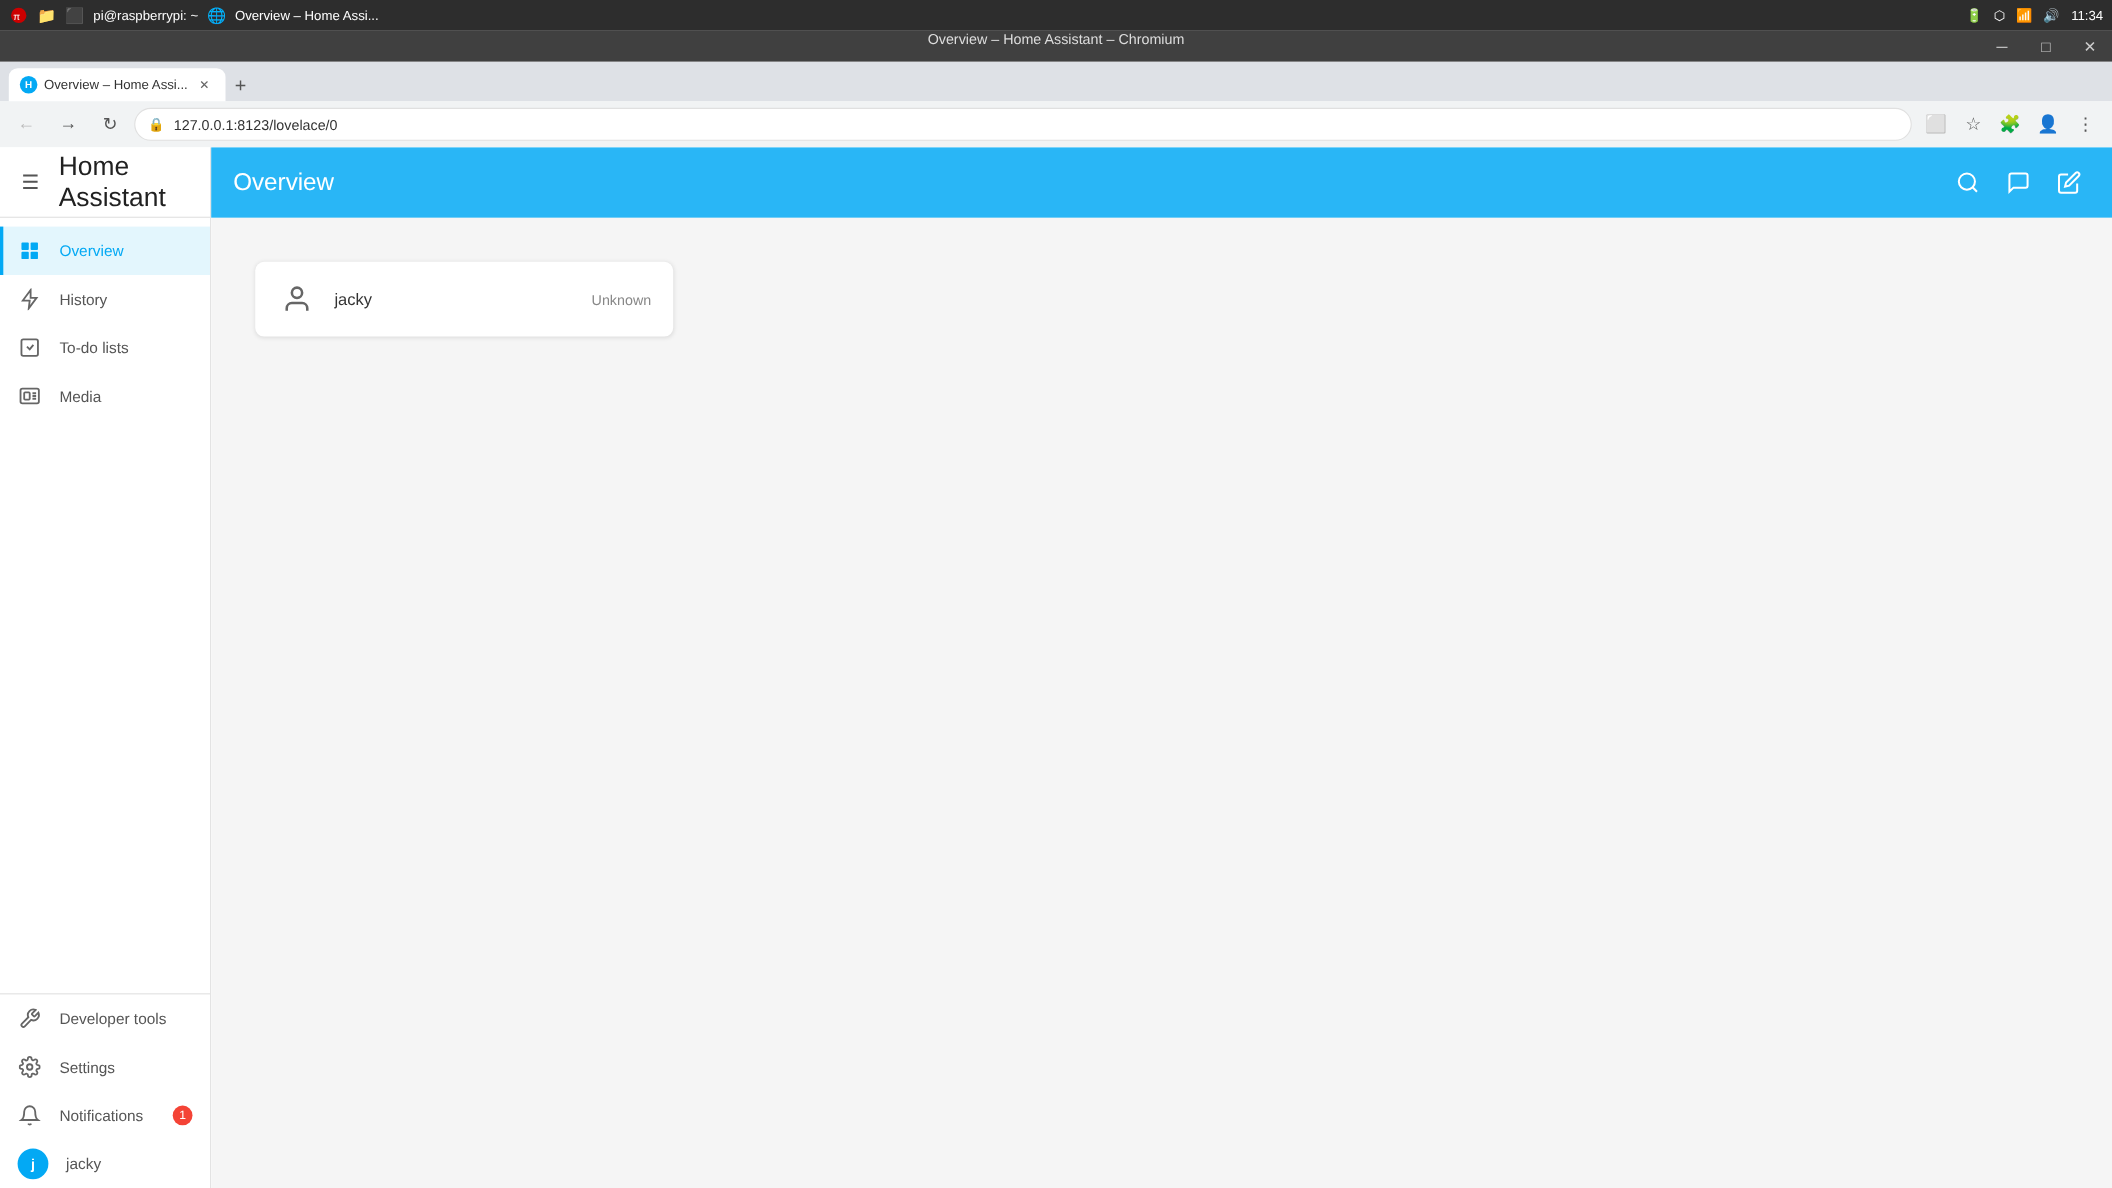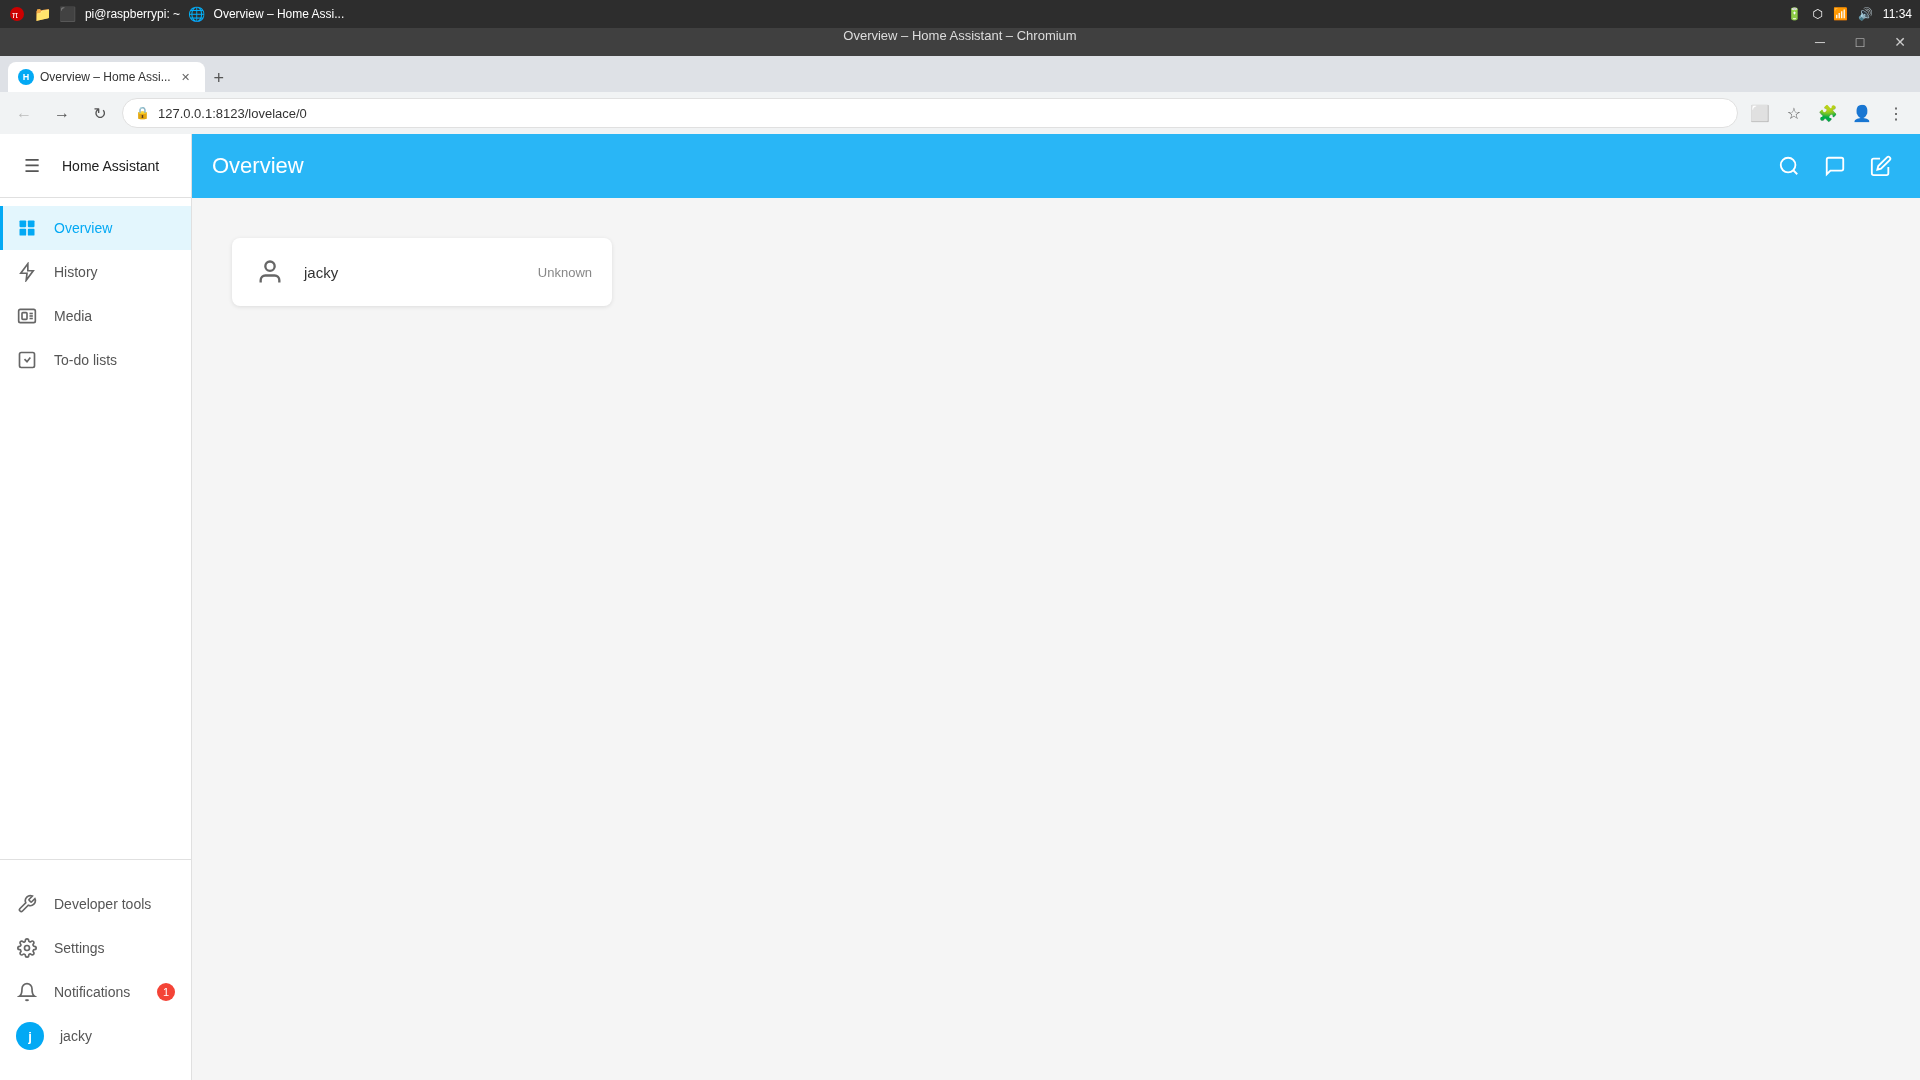--- a/index.html
+++ b/index.html
@@ -150,21 +150,21 @@
       border-bottom: 1px solid #e0e0e0;
     }
     .menu-icon-btn {
       width: 32px; height: 32px;
       display: flex; align-items: center; justify-content: center;
       color: #555;
       font-size: 18px;
       cursor: pointer;
     }
     .sidebar-title {
-      font-size: 14px;
+      font-size: 24px;
       font-weight: 500;
       color: #212121;
     }
     .sidebar-nav {
       flex: 1;
       overflow-y: auto;
       padding: 8px 0;
     }
     .nav-item {
       display: flex;
@@ -194,21 +194,21 @@
     .nav-item .nav-icon {
       width: 22px; height: 22px;
       display: flex; align-items: center; justify-content: center;
       font-size: 16px;
     }
     .nav-item.active .nav-icon { color: #03a9f4; }
     .nav-label { font-size: 14px; }
 
     .sidebar-bottom {
       border-top: 1px solid #e0e0e0;
-      padding: 22px 0;
+      padding: 0 0;
     }
     .notification-badge {
       background: #f44336;
       color: white;
       border-radius: 50%;
       width: 18px; height: 18px;
       font-size: 11px;
       display: flex; align-items: center; justify-content: center;
       margin-left: auto;
     }
@@ -389,38 +389,38 @@
             </svg>
         </span>
         <span class="nav-label">History</span>
       </div>
 
 
 
       <div class="nav-item">
         <span class="nav-icon">
           <svg width="20" height="20" viewBox="0 0 24 24" fill="none" stroke="#666" stroke-width="2">
+              <rect x="3" y="3" width="18" height="18" rx="2"></rect>
+              <polyline points="9,11 12,14 16,9"></polyline>
+            </svg>
+        </span>
+        <span class="nav-label">To-do lists</span>
+      </div>
+
+      <div class="nav-item">
+        <span class="nav-icon">
+          <svg width="20" height="20" viewBox="0 0 24 24" fill="none" stroke="#666" stroke-width="2">
               <rect x="2" y="4" width="20" height="16" rx="2"></rect>
               <rect x="6" y="8" width="6" height="8" rx="1"></rect>
               <line x1="15" y1="9" x2="19" y2="9"></line>
               <line x1="15" y1="12" x2="19" y2="12"></line>
               <line x1="15" y1="15" x2="19" y2="15"></line>
             </svg>
         </span>
         <span class="nav-label">Media</span>
-      </div>
-
-      <div class="nav-item">
-        <span class="nav-icon">
-          <svg width="20" height="20" viewBox="0 0 24 24" fill="none" stroke="#666" stroke-width="2">
-              <rect x="3" y="3" width="18" height="18" rx="2"></rect>
-              <polyline points="9,11 12,14 16,9"></polyline>
-            </svg>
-        </span>
-        <span class="nav-label">To-do lists</span>
       </div>
     </div>
 
     <div class="sidebar-bottom">
 
       <div class="nav-item">
         <span class="nav-icon">
           <svg width="20" height="20" viewBox="0 0 24 24" fill="none" stroke="#666" stroke-width="2">
               <path d="M14.7 6.3a1 1 0 0 0 0 1.4l1.6 1.6a1 1 0 0 0 1.4 0l3.77-3.77a6 6 0 0 1-7.94 7.94l-6.91 6.91a2.12 2.12 0 0 1-3-3l6.91-6.91a6 6 0 0 1 7.94-7.94l-3.76 3.76z"></path>
             </svg>

